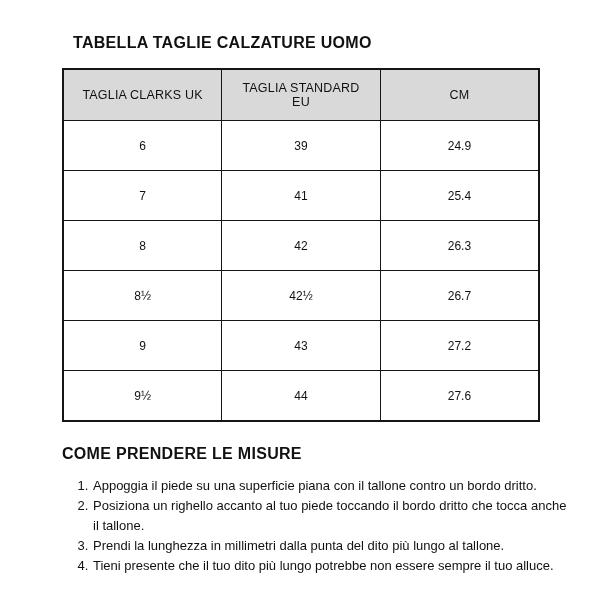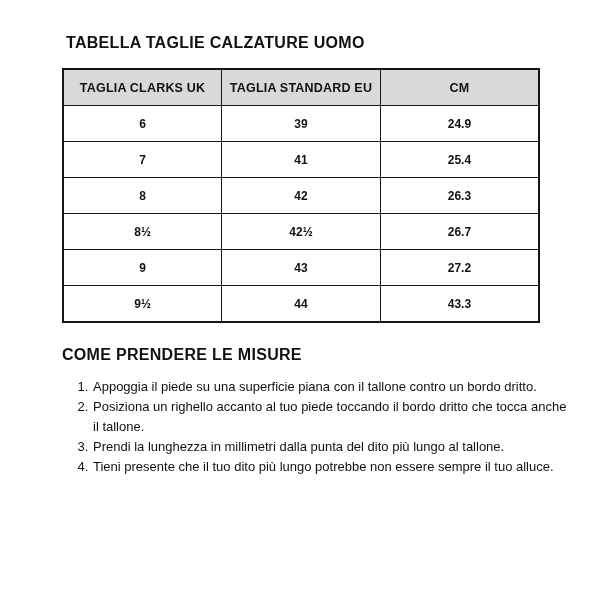--- a/index.html
+++ b/index.html
@@ -14,38 +14,38 @@
     color: #111111;
     overflow: hidden;
   }
   .page {
     padding: 34px 0 0 62px;
   }
   .table-title {
     font-size: 16px;
     font-weight: bold;
     letter-spacing: 0.3px;
-    margin: 0 0 16px 4px;
+    margin: 0 0 16px 11px;
     color: #111111;
   }
   table.size-table {
     border-collapse: collapse;
     table-layout: fixed;
     width: 478px;
     border: 2px solid #151515;
   }
   table.size-table th,
   table.size-table td {
     border: 1px solid #151515;
     text-align: center;
     vertical-align: middle;
     height: 27px;
-    padding: 4px;
+    padding: 11px;
     font-size: 12px;
-    font-weight: bold;
+    font-weight: normal;
     color: #111111;
   }
   table.size-table th {
     background: #d9d9d9;
     font-size: 12.5px;
     letter-spacing: 0.2px;
   }
   .measure-title {
     font-size: 16px;
     font-weight: bold;
@@ -102,21 +102,21 @@
         <td>26.7</td>
       </tr>
       <tr>
         <td>9</td>
         <td>43</td>
         <td>27.2</td>
       </tr>
       <tr>
         <td>9½</td>
         <td>44</td>
-        <td>43.3</td>
+        <td>27.6</td>
       </tr>
     </tbody>
   </table>
 
   <h2 class="measure-title">COME PRENDERE LE MISURE</h2>
 
   <ol class="measure-steps">
     <li>Appoggia il piede su una superficie piana con il tallone contro un bordo dritto.</li>
     <li>Posiziona un righello accanto al tuo piede toccando il bordo dritto che tocca anche il tallone.</li>
     <li>Prendi la lunghezza in millimetri dalla punta del dito più lungo al tallone.</li>

